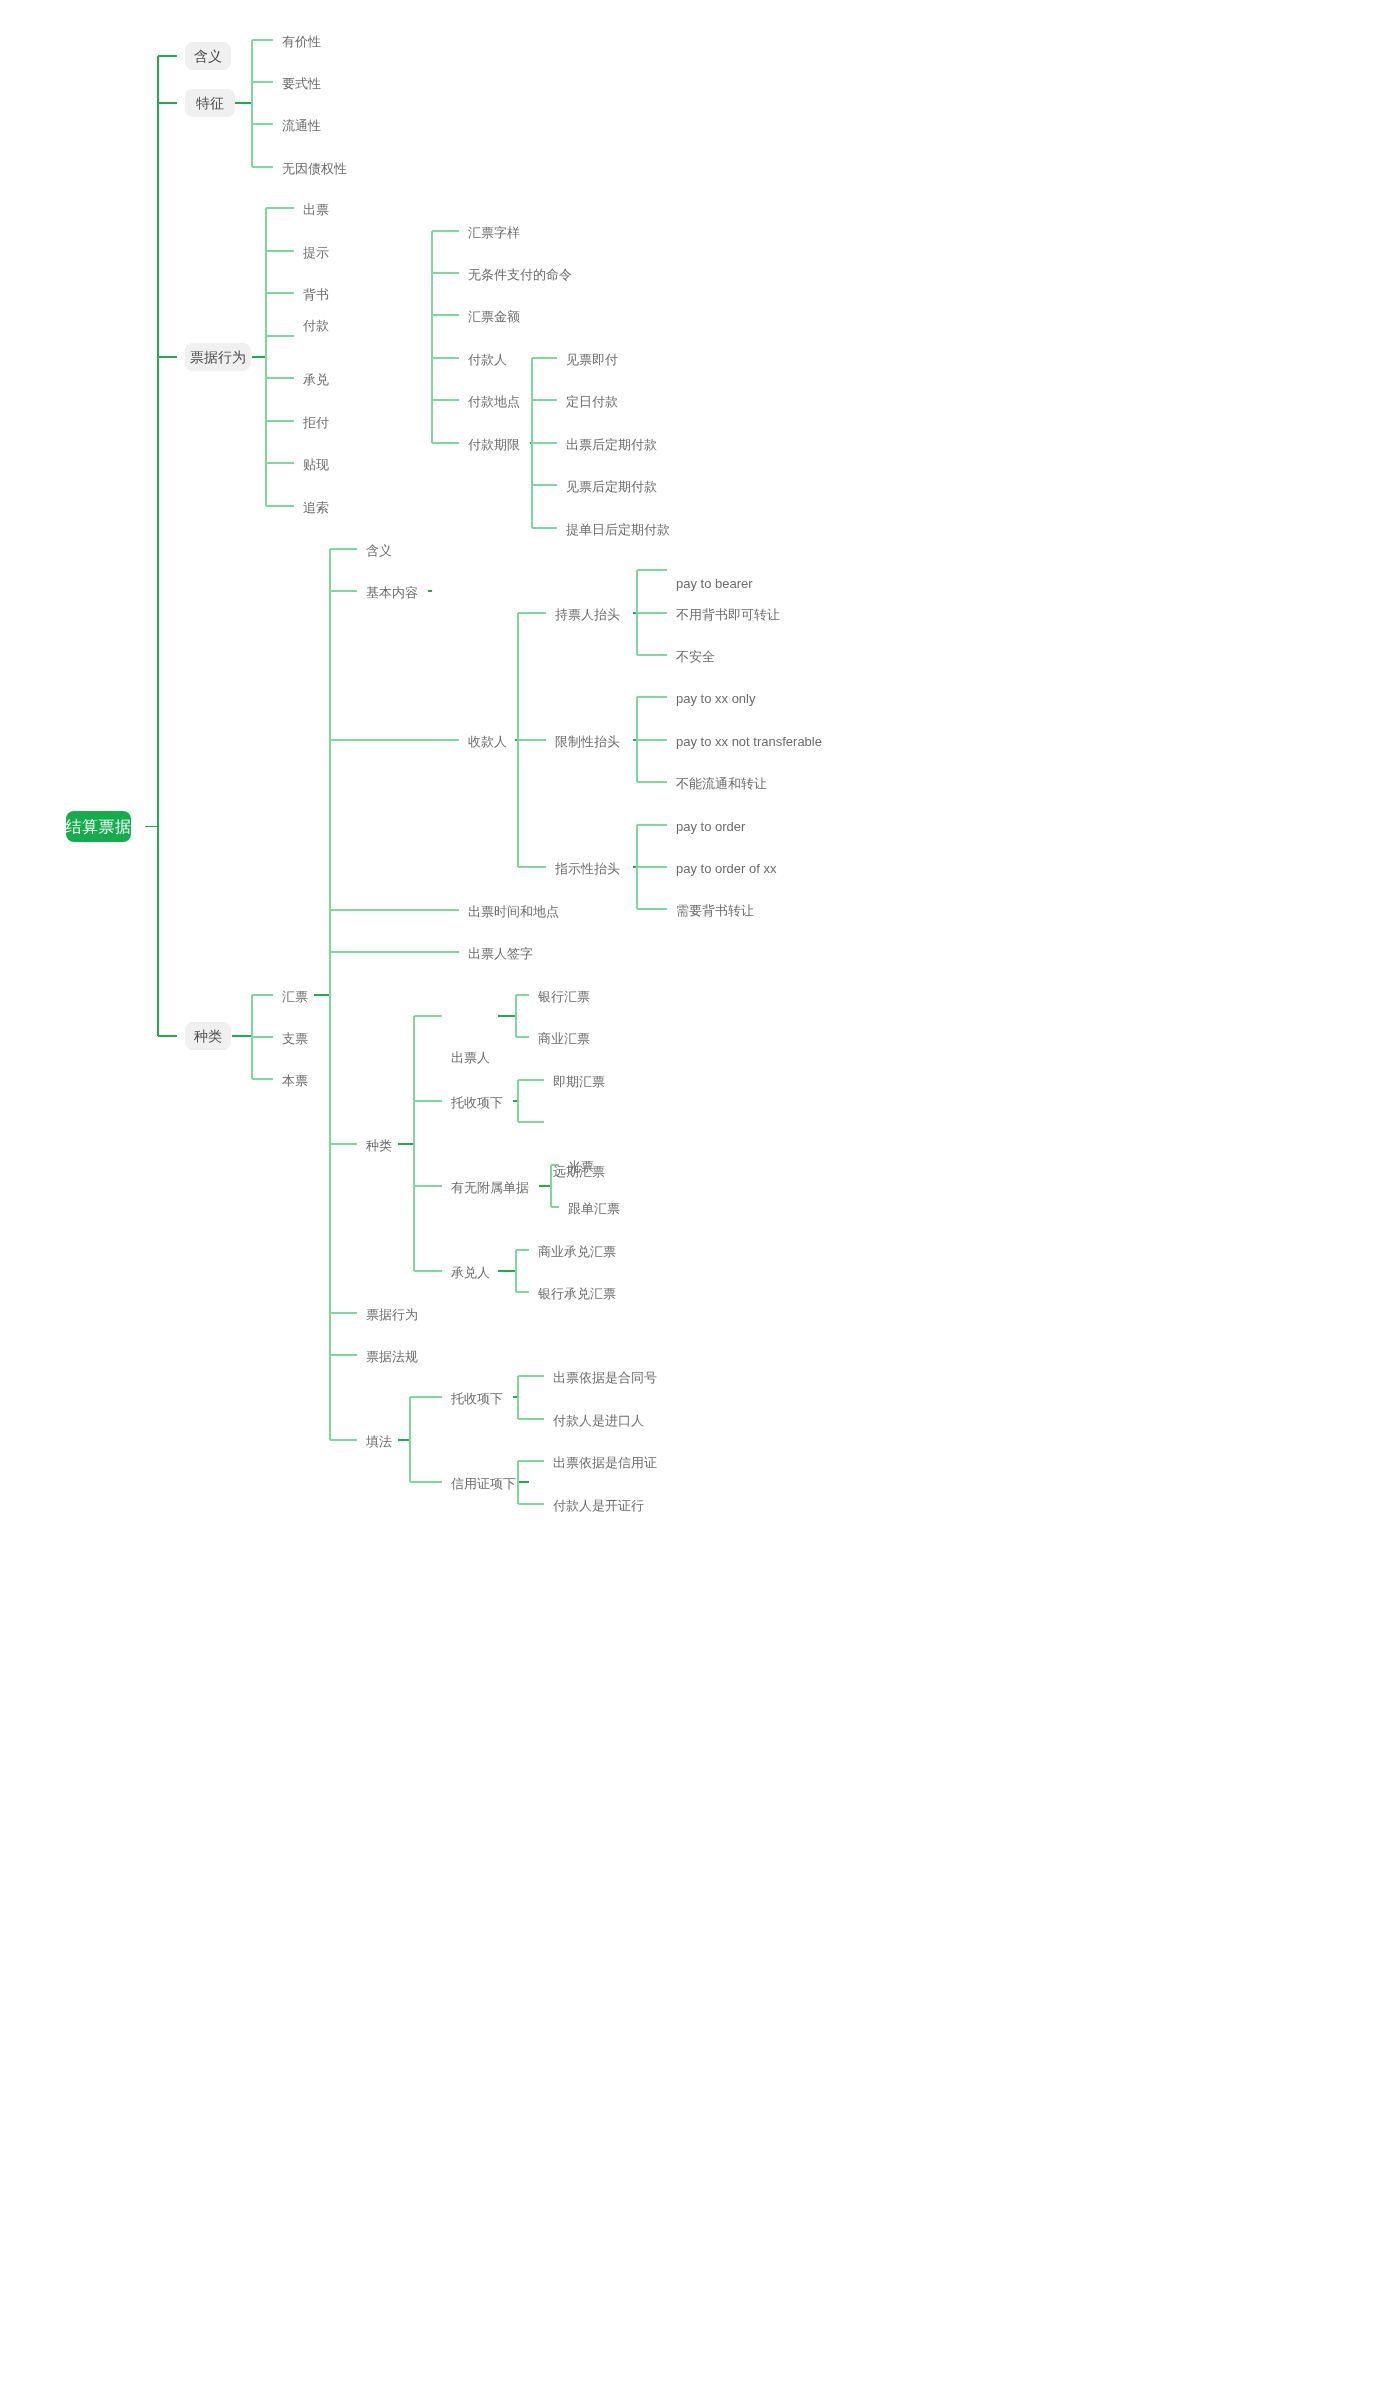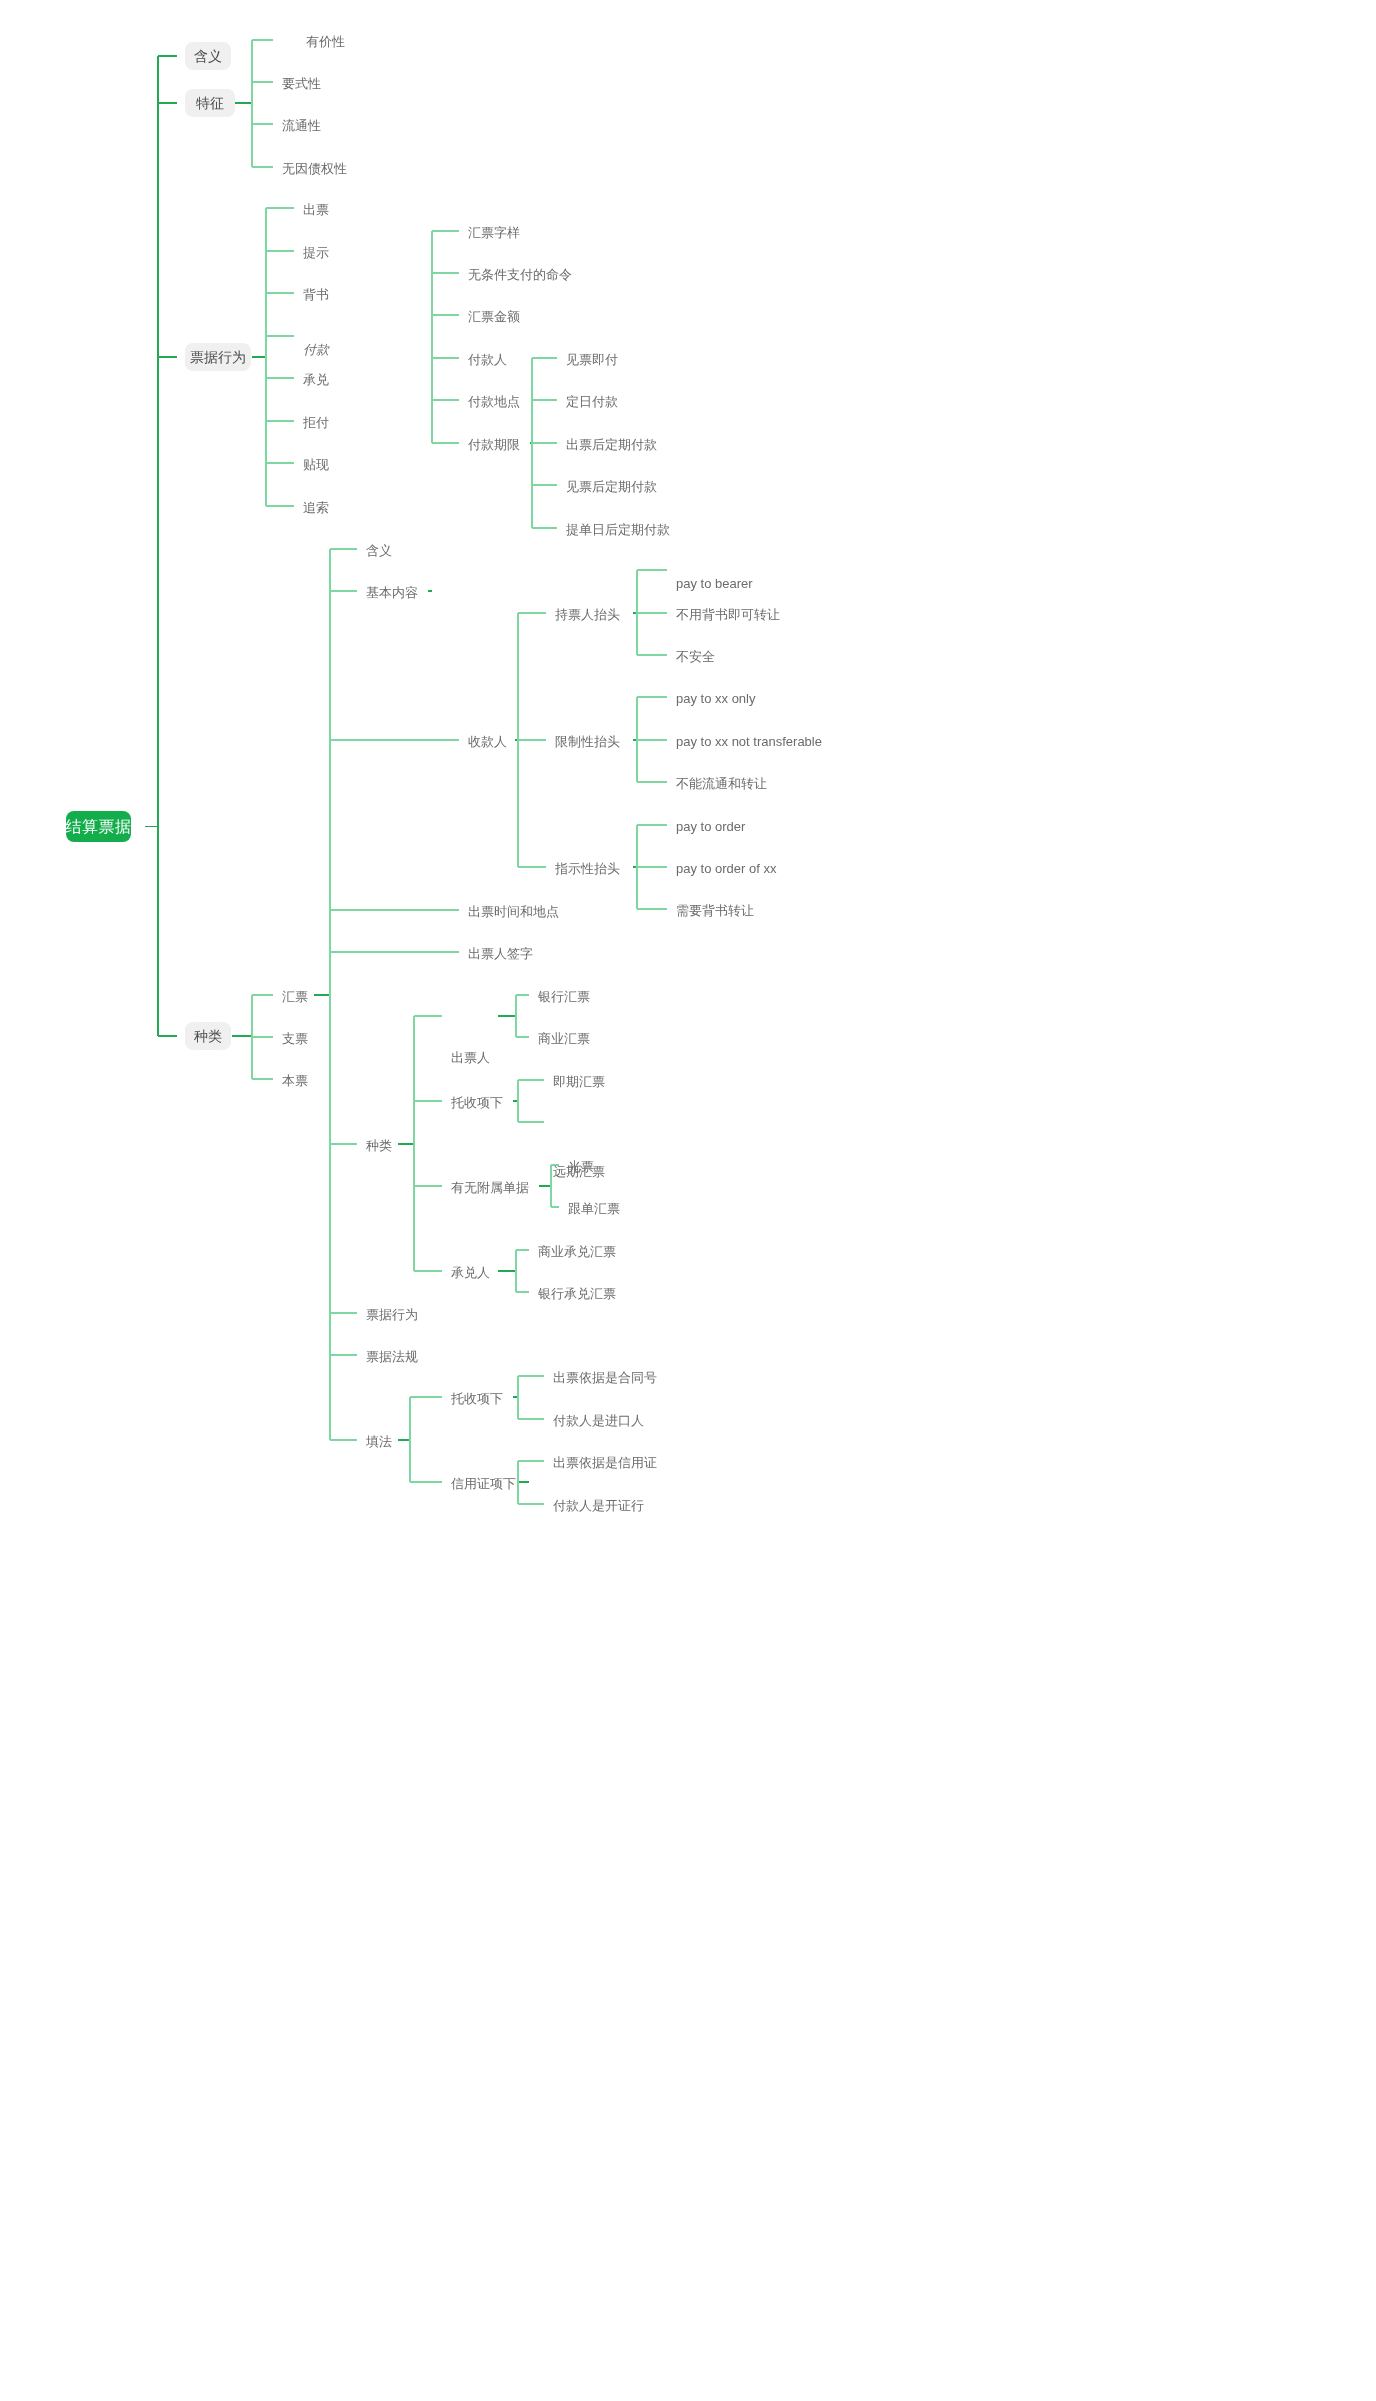--- a/index.html
+++ b/index.html
@@ -171,29 +171,29 @@
       <path d="M518 1419 L544 1419" stroke="#7ed6a0" stroke-width="1.4" fill="none" shape-rendering="crispEdges"></path>
       <path d="M529 1482 L518 1482" stroke="#21a953" stroke-width="1.6" fill="none" shape-rendering="crispEdges"></path>
       <path d="M518 1461 L518 1504" stroke="#7ed6a0" stroke-width="1.6" fill="none" shape-rendering="crispEdges"></path>
       <path d="M518 1461 L544 1461" stroke="#7ed6a0" stroke-width="1.4" fill="none" shape-rendering="crispEdges"></path>
       <path d="M518 1504 L544 1504" stroke="#7ed6a0" stroke-width="1.4" fill="none" shape-rendering="crispEdges"></path>
     </svg>
   <div id="nodes-layer">
       <div class="node node-root" style="left: 66px; top: 811px; width: 65px; height: 31px; justify-content: center;">结算票据</div>
       <div class="node node-branch" style="left: 185px; top: 42px; width: 46px; height: 28px; justify-content: center;">含义</div>
       <div class="node node-branch" style="left: 185px; top: 89px; width: 50px; height: 28px; justify-content: center;">特征</div>
-      <div class="node node-leaf" style="left: 281px; top: 32px; margin-left: 24px;">有价性</div>
+      <div class="node node-leaf" style="left: 281px; top: 32px;">有价性</div>
       <div class="node node-leaf" style="left: 281px; top: 74px;">要式性</div>
       <div class="node node-leaf" style="left: 281px; top: 116px;">流通性</div>
       <div class="node node-leaf" style="left: 281px; top: 159px;">无因债权性</div>
       <div class="node node-branch" style="left: 185px; top: 343px; width: 66px; height: 28px; justify-content: center;">票据行为</div>
       <div class="node node-leaf" style="left: 302px; top: 200px;">出票</div>
       <div class="node node-leaf" style="left: 302px; top: 243px;">提示</div>
       <div class="node node-leaf" style="left: 302px; top: 285px;">背书</div>
-      <div class="node node-leaf" style="left: 302px; top: 340px; font-style: italic;">付款</div>
+      <div class="node node-leaf" style="left: 302px; top: 316px;">付款</div>
       <div class="node node-leaf" style="left: 302px; top: 370px;">承兑</div>
       <div class="node node-leaf" style="left: 302px; top: 413px;">拒付</div>
       <div class="node node-leaf" style="left: 302px; top: 455px;">贴现</div>
       <div class="node node-leaf" style="left: 302px; top: 498px;">追索</div>
       <div class="node node-branch" style="left: 185px; top: 1022px; width: 46px; height: 28px; justify-content: center;">种类</div>
       <div class="node node-leaf" style="left: 281px; top: 987px;">汇票</div>
       <div class="node node-leaf" style="left: 281px; top: 1029px;">支票</div>
       <div class="node node-leaf" style="left: 281px; top: 1071px;">本票</div>
       <div class="node node-leaf" style="left: 365px; top: 541px;">含义</div>
       <div class="node node-leaf" style="left: 365px; top: 583px;">基本内容</div>

